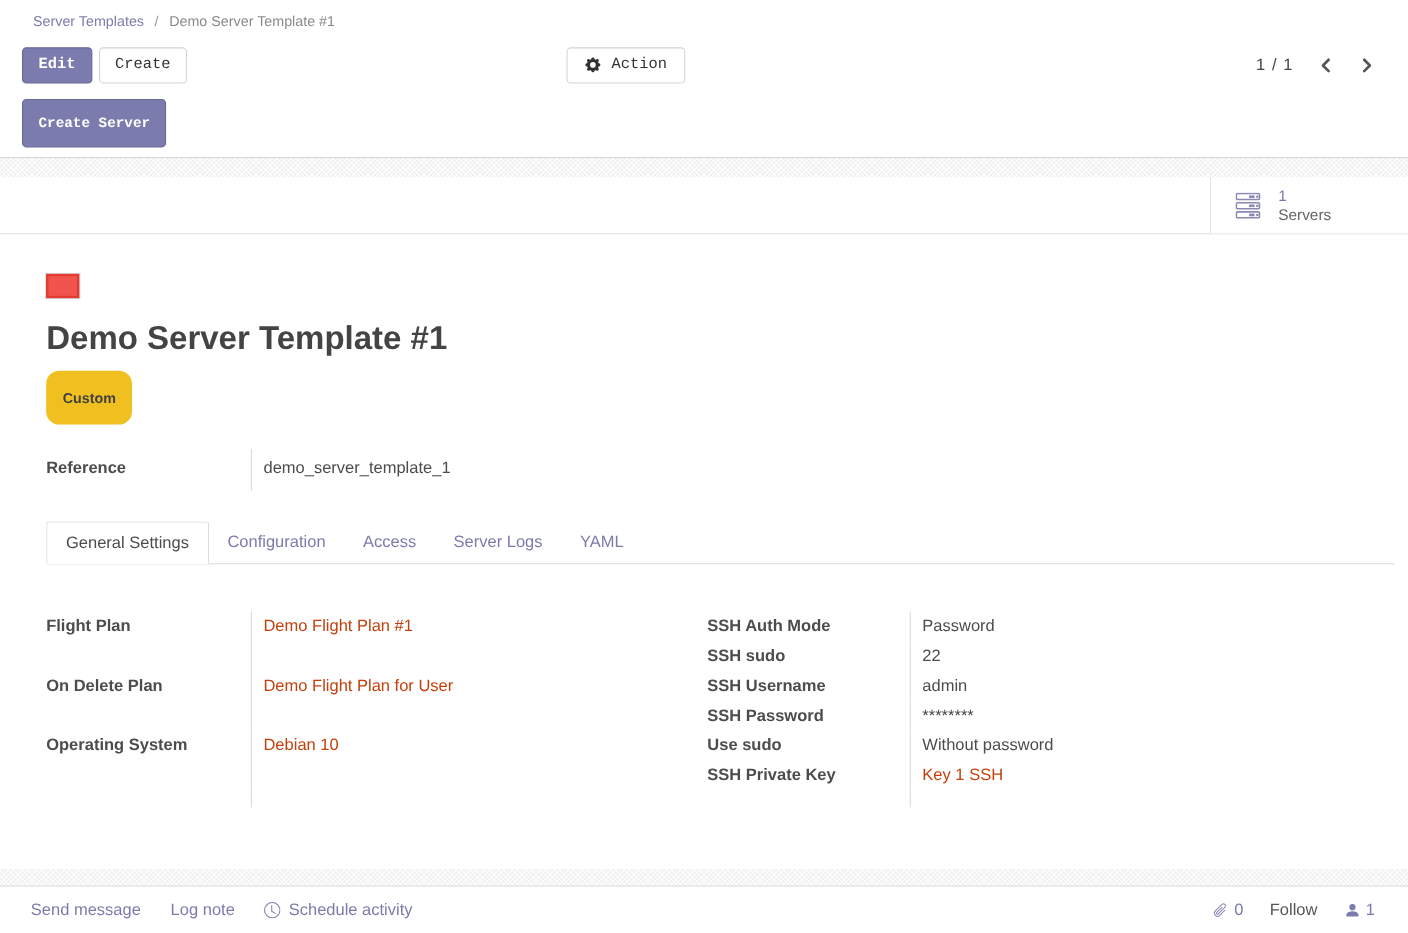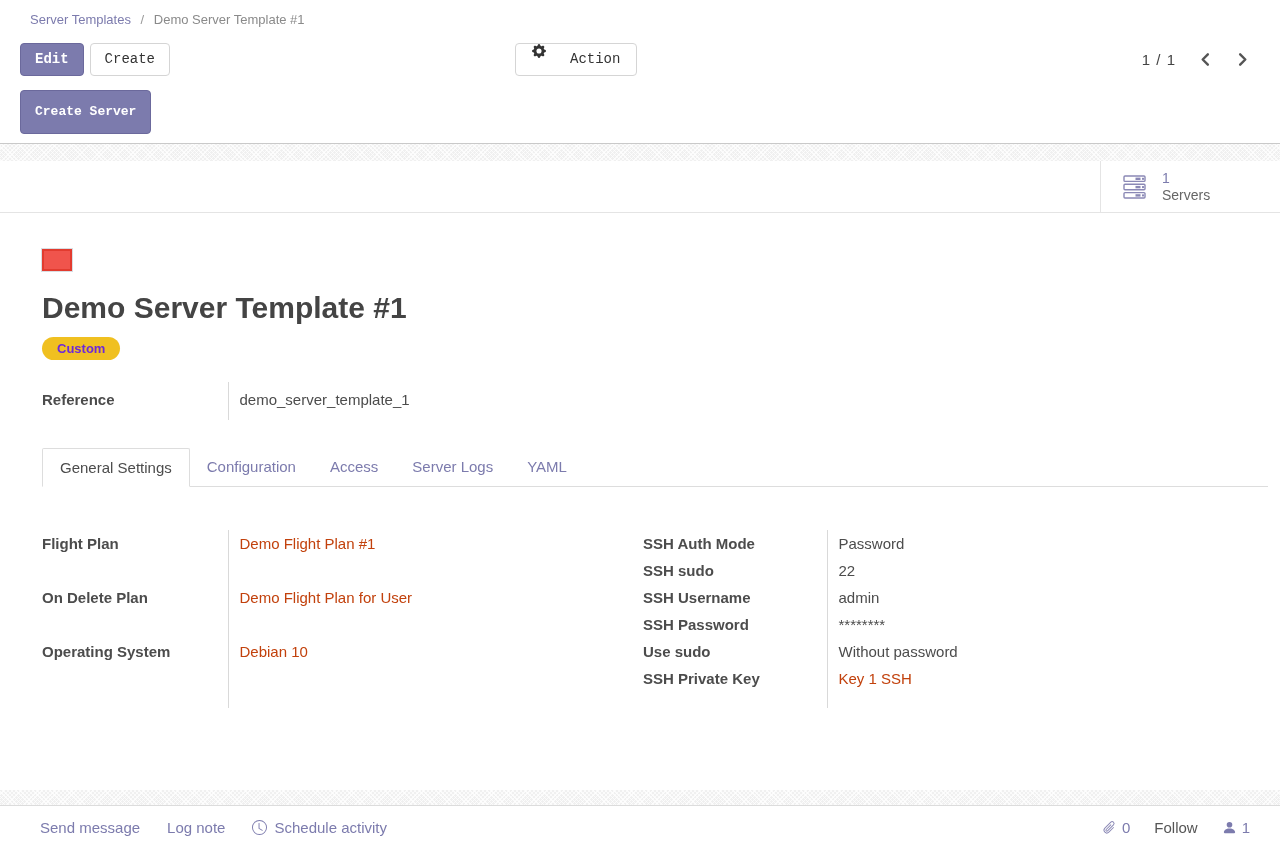--- a/index.html
+++ b/index.html
@@ -12,21 +12,21 @@
   .breadcrumb { margin:0 0 15px 30px; font-size:13px; }
   .bc-link { color:#7c7bad; text-decoration:none; cursor:pointer; }
   .bc-sep { color:#999; margin:0 6px; }
   .bc-current { color:#8a8a8a; }
   .button-row { display:flex; align-items:center; margin:0 30px 14px 20px; position:relative; height:34px; }
   .left-buttons { display:flex; gap:6px; }
   .center-buttons { position:absolute; left:495px; }
   .btn { font-family:Liberation Mono, monospace; font-size:14px; height:33px; padding:0 14px; border-radius:4px; cursor:pointer; line-height:31px; }
   .btn-primary { background:#7c7bad; border:1px solid #6b699c; color:#fff; font-weight:bold; }
   .btn-default { background:#fff; border:1px solid #d5d5d5; color:#333; }
-  .btn-action { display:flex; align-items:flex-start; gap:24px; padding:0 16px; }
+  .btn-action { display:flex; align-items:center; gap:10px; padding:0 16px; }
   .pager { margin-left:auto; display:flex; align-items:center; gap:22px; }
   .pager-value { font-size:15px; color:#444; letter-spacing:1px; }
   .pager-btn { cursor:pointer; display:flex; align-items:center; }
   .second-row { margin:0 0 9px 20px; }
   .btn-sm { height:44px; line-height:26px; font-size:13px; }
 
   
   .content-bg { flex:1 1 auto; background-color:#f0f0f0;
     background-image:
       repeating-linear-gradient(45deg, rgba(255,255,255,.75) 0 1px, transparent 1px 3px),
@@ -35,21 +35,21 @@
   .sheet { background:#fff; height:100%; display:flex; flex-direction:column; }
   .stat-row { height:52px; border-bottom:1px solid #e4e4e4; display:flex; justify-content:flex-end; flex:0 0 auto; }
   .stat-button { width:180px; background:#fff; border:none; border-left:1px solid #e4e4e4; display:flex; align-items:center; gap:12px; padding-left:22px; cursor:pointer; font-family:inherit; text-align:left; }
   .stat-texts { display:flex; flex-direction:column; line-height:17px; }
   .stat-count { color:#7c7bad; font-size:14px; }
   .stat-label { color:#666; font-size:14px; }
 
   .sheet-body { padding:0 12px 0 42px; flex:1 1 auto; }
   .record-image { margin-top:36px; width:30px; height:22px; background:#f0544c; border:2px solid #e23b2f; box-shadow:0 0 0 1px #d9dde2; cursor:pointer; }
   .record-title { margin:20px 0 12px; font-size:30px; font-weight:bold; color:#444; }
-  .badge { display:inline-block; background:#f0c020; color:#6d28d9; font-size:13px; font-weight:bold; padding:4px 15px; border-radius:12px; }
+  .badge { display:inline-block; background:#f0c020; color:#404040; font-size:13px; font-weight:bold; padding:17px 15px; border-radius:12px; }
 
   
   .field-group { display:table; border-collapse:collapse; }
   .frow { display:table-row; }
   .flabel { display:table-cell; font-size:15px; font-weight:bold; color:#4c4c4c; padding:5px 0; vertical-align:top; }
   .fvalue { display:table-cell; border-left:1px solid #d9d9d9; padding:5px 0 5px 11px; font-size:15px; color:#4c4c4c; vertical-align:top; }
   .link-value { color:#c2410c; cursor:pointer; }
   .ref-group { margin-top:22px; }
   .ref-group .flabel { width:186px; padding:9px 0;margin-left:16px; }
   .ref-group .fvalue { padding:9px 0 12px 11px; }
@@ -61,21 +61,21 @@
   .tab.active { color:#4c4c4c; background:#fff; border:1px solid #ddd; border-bottom:1px solid #fff; border-radius:2px 2px 0 0; }
 
   .field-columns { display:flex; margin-top:43px; }
   .col-left { width:601px; flex:0 0 auto; }
   .col-left .flabel { width:186px; }
   .col-right { flex:0 0 auto; }
   .col-right .flabel { width:184px; }
 
   
   .chatter { flex:0 0 43px; background:#fff; border-top:1px solid #dcdcdc; display:flex; align-items:center; font-size:15px; }
-  .chatter-left { display:flex; align-items:center; gap:27px; padding-left:40px; }
+  .chatter-left { display:flex; align-items:center; gap:27px; padding-left:28px; }
   .chatter-link { color:#7c7bad; cursor:pointer; display:flex; align-items:center; gap:7px; }
   .chatter-right { margin-left:auto; display:flex; align-items:center; gap:24px; padding-right:30px; }
   .counter { display:flex; align-items:center; gap:5px; color:#7c7bad; cursor:pointer; }
   .follow-link { color:#555; cursor:pointer; }
   svg { display:block; }
 </style>
 </head>
 <body>
 
 <div class="screen">

